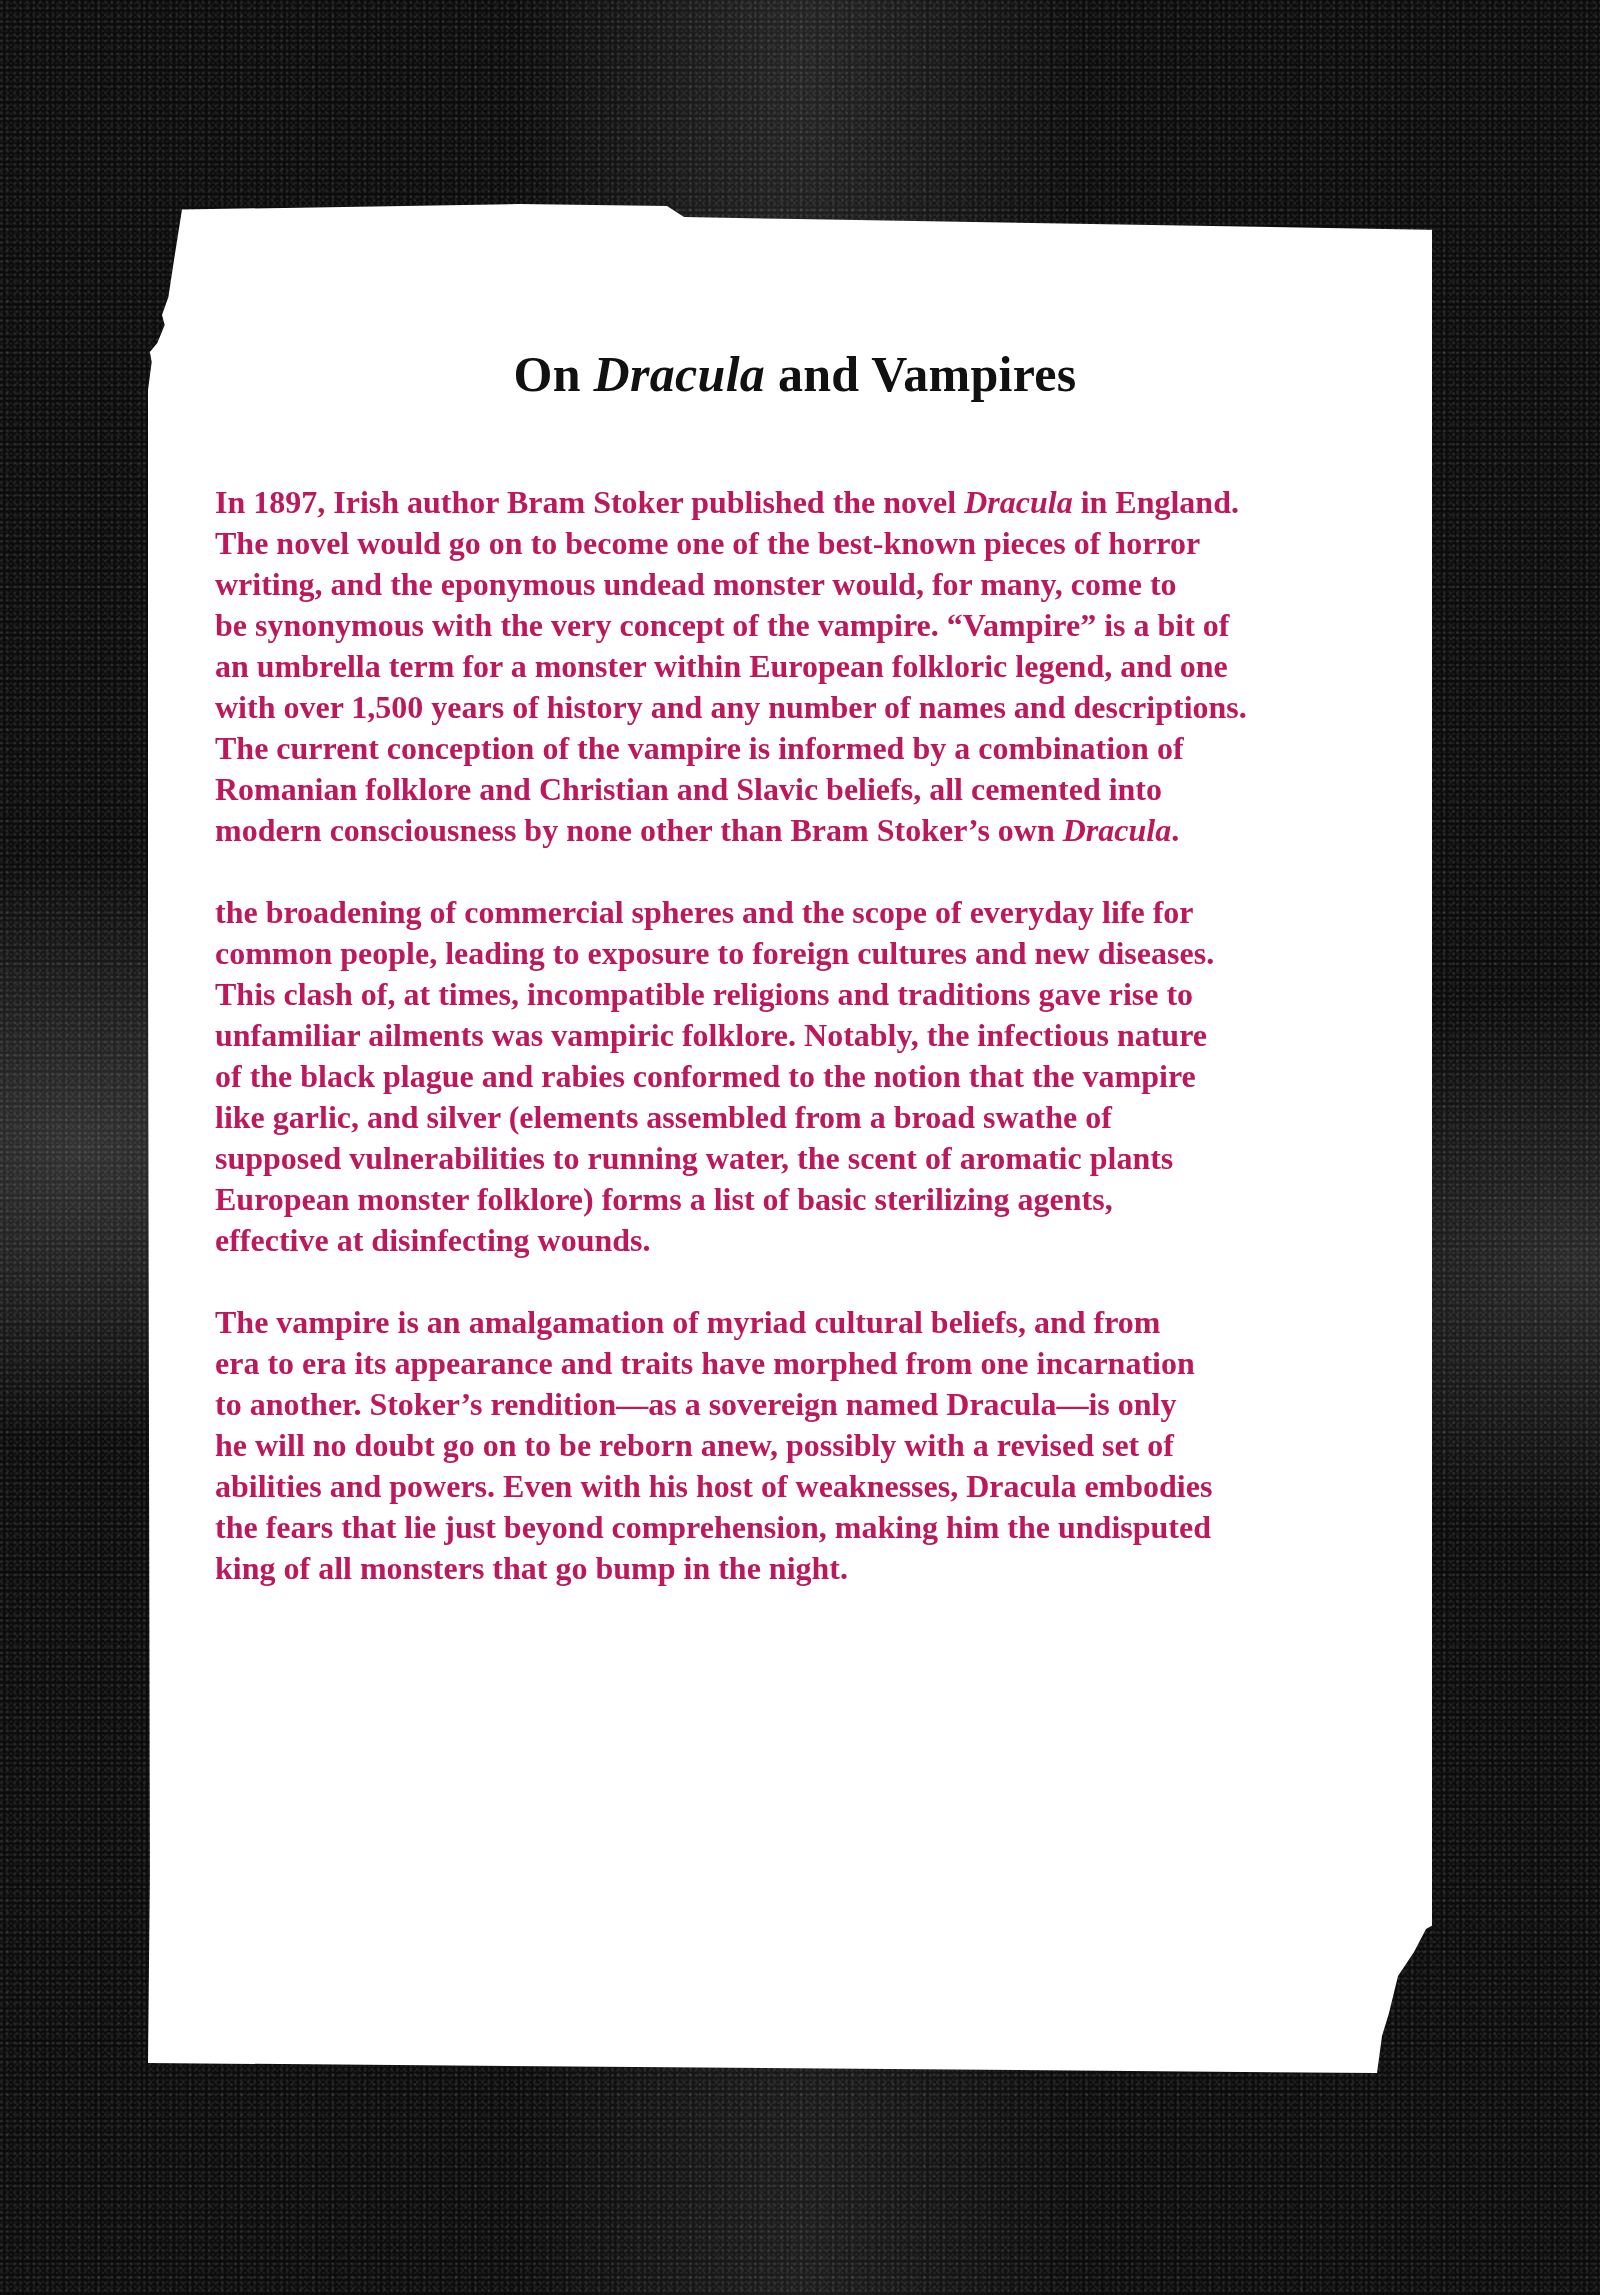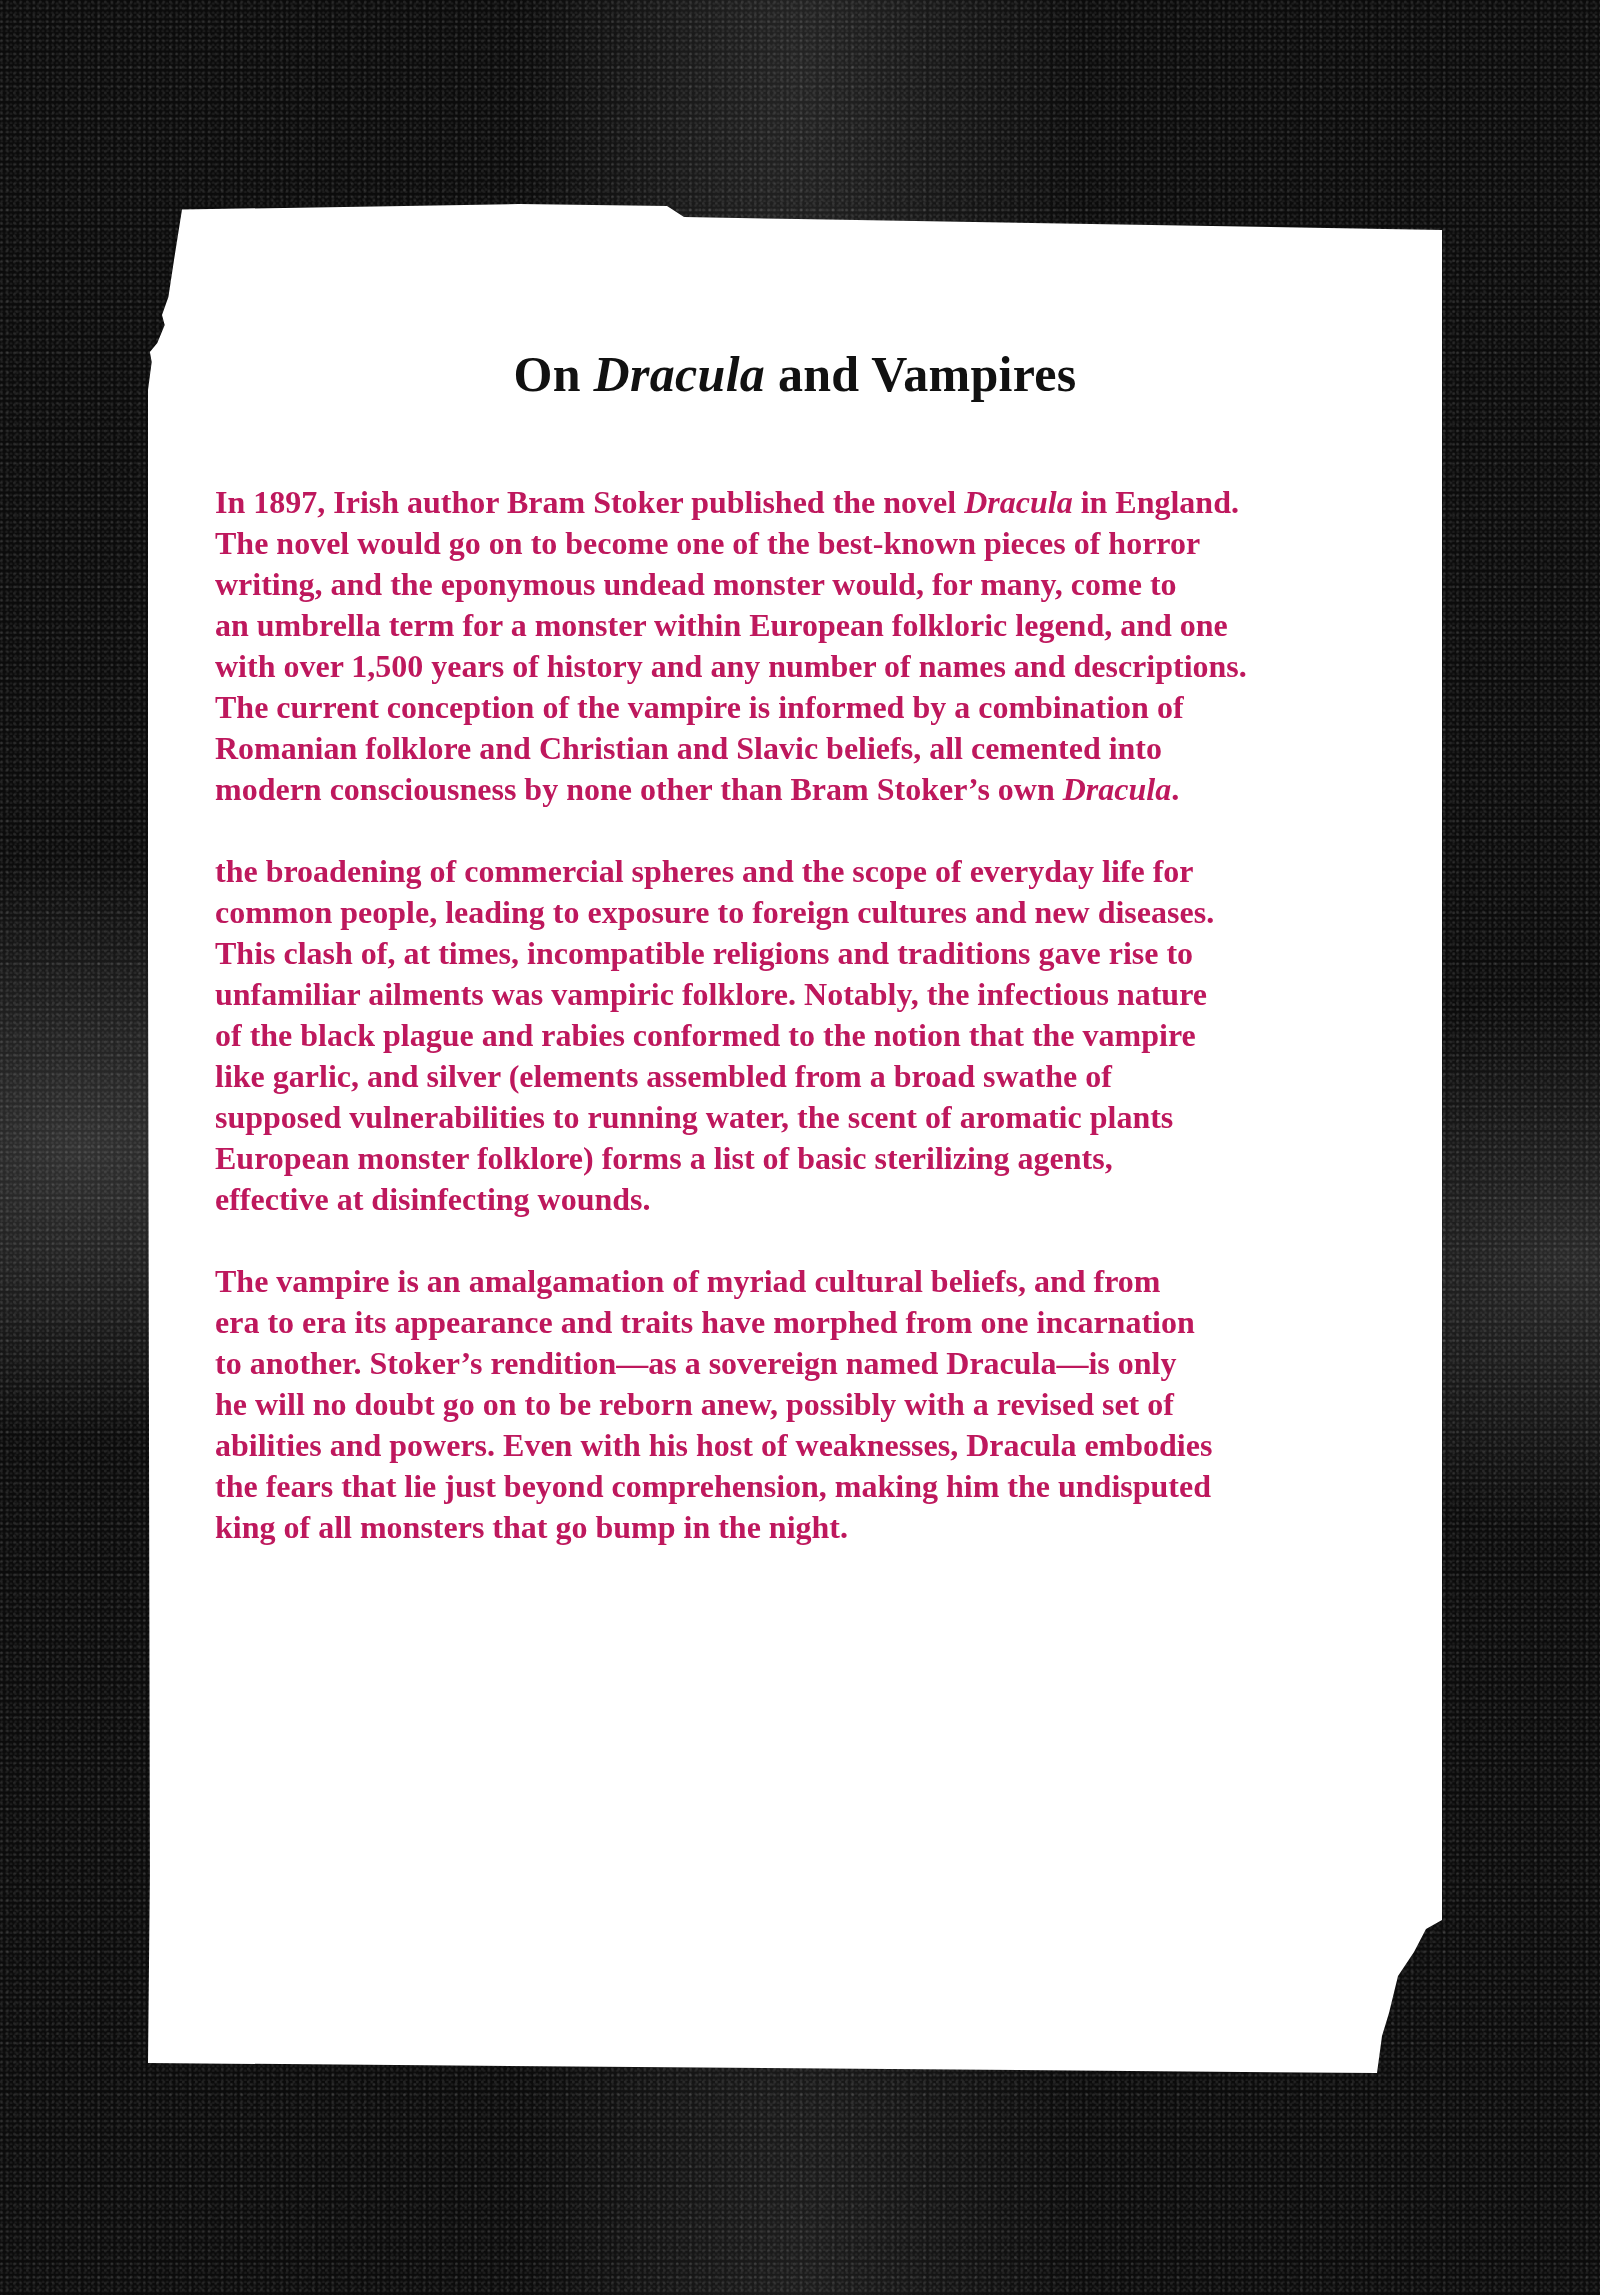--- a/index.html
+++ b/index.html
@@ -33,21 +33,20 @@
       clip-path: polygon(
         34px 5.6px, 371px 0px, 519px 1.9px, 536px 13px, 649px 15px,
         1294px 26px,
         1294px 1716px,
         1278px 1725px, 1266px 1748px, 1250px 1772px, 1241px 1809px, 1234px 1832px, 1229px 1869px,
         0px 1859px,
         1.9px 1670px, 0px 742px,
         0px 186px, 3.7px 158px, 1.9px 148px, 9.3px 139px, 16.7px 121px, 14px 111px, 20.4px 93px,
         26px 56px, 34px 5.6px
       );
-      padding-left: 12px;
     }
     .title {
       position: absolute;
       left: 0;
       width: 1294px;
       top: 107px;
       text-align: center;
       font-size: 50px;
       font-weight: bold;
       color: #111;
@@ -86,20 +85,21 @@
   <h1 class="title">
     <span>On </span><span class="ital">Dracula</span><span> and Vampires</span>
   </h1>
 
   <div class="body-text">
 
     <div class="para">
       <span class="line"><span>In 1897, Irish author Bram Stoker published the novel </span><span class="ital">Dracula</span><span> in England.</span></span>
       <span class="line"><span>The novel would go on to become one of the best-known pieces of horror</span></span>
       <span class="line"><span>writing, and the eponymous undead monster would, for many, come to</span></span>
+      <span class="line"><span>be synonymous with the very concept of the vampire. “Vampire” is a bit of</span></span>
       <span class="line"><span>an umbrella term for a monster within European folkloric legend, and one</span></span>
       <span class="line"><span>with over 1,500 years of history and any number of names and descriptions.</span></span>
       <span class="line"><span>The current conception of the vampire is informed by a combination of</span></span>
       <span class="line"><span>Romanian folklore and Christian and Slavic beliefs, all cemented into</span></span>
       <span class="line"><span>modern consciousness by none other than Bram Stoker’s own </span><span class="ital">Dracula</span><span>.</span></span>
     </div>
 
     <div class="para">
       <span class="line"><span>the broadening of commercial spheres and the scope of everyday life for</span></span>
       <span class="line"><span>common people, leading to exposure to foreign cultures and new diseases.</span></span>

